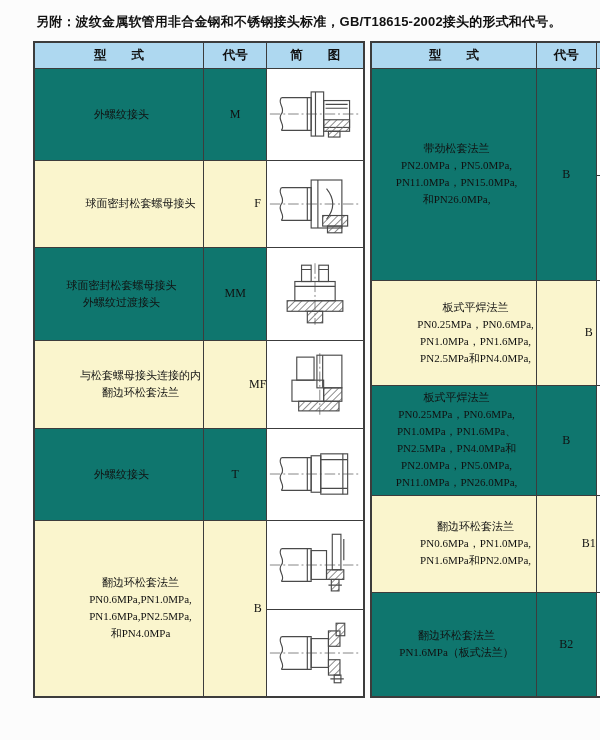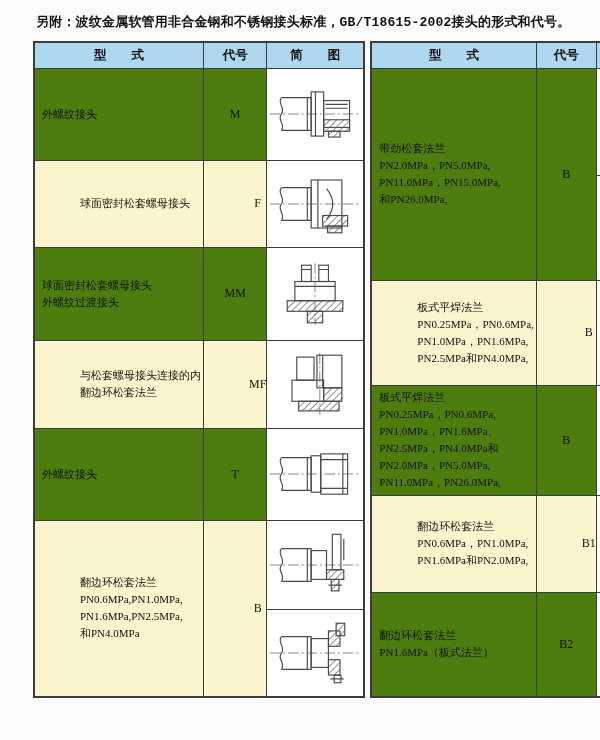--- a/index.html
+++ b/index.html
@@ -10,53 +10,53 @@
   html,body{margin:0;padding:0;}
   body{
     width:600px;height:740px;
     background:#fcfcfc;
     font-family:"Liberation Serif","DejaVu Serif",serif;
     color:#111;
     overflow:hidden;
   }
   .page-title{
     margin:13px 10px 0 36px;
-    font-family:Liberation Mono, monospace;
+    font-family:Liberation Sans, sans-serif;
     font-weight:bold;
     font-size:13px;
     letter-spacing:0.2px;
     white-space:nowrap;
   }
   .tables{
     display:flex;
     gap:5px;
     margin:10px 0 0 33px;
   }
   table{
     border-collapse:collapse;
     border:2px solid var(--bd);
     table-layout:fixed;
-    background:#4d7c0f;
+    background:#0f766e;
   }
   td,th{
     border:1px solid var(--bd);
     padding:0;
     overflow:hidden;
   }
   th.hcell{
     background:var(--hdr);
     font-weight:bold;
     font-size:12.5px;
     text-align:center;
     white-space:pre;
   }
   td.t{
     font-size:11px;
     line-height:17px;
-    text-align:left;
+    text-align:center;
     vertical-align:middle;
     padding:2px 2px 2px 7px;
     white-space:pre;
   }
   td.c{
     font-size:12px;
     text-align:center;
     vertical-align:middle;
     font-family:"Liberation Serif","DejaVu Serif",serif;
   }

